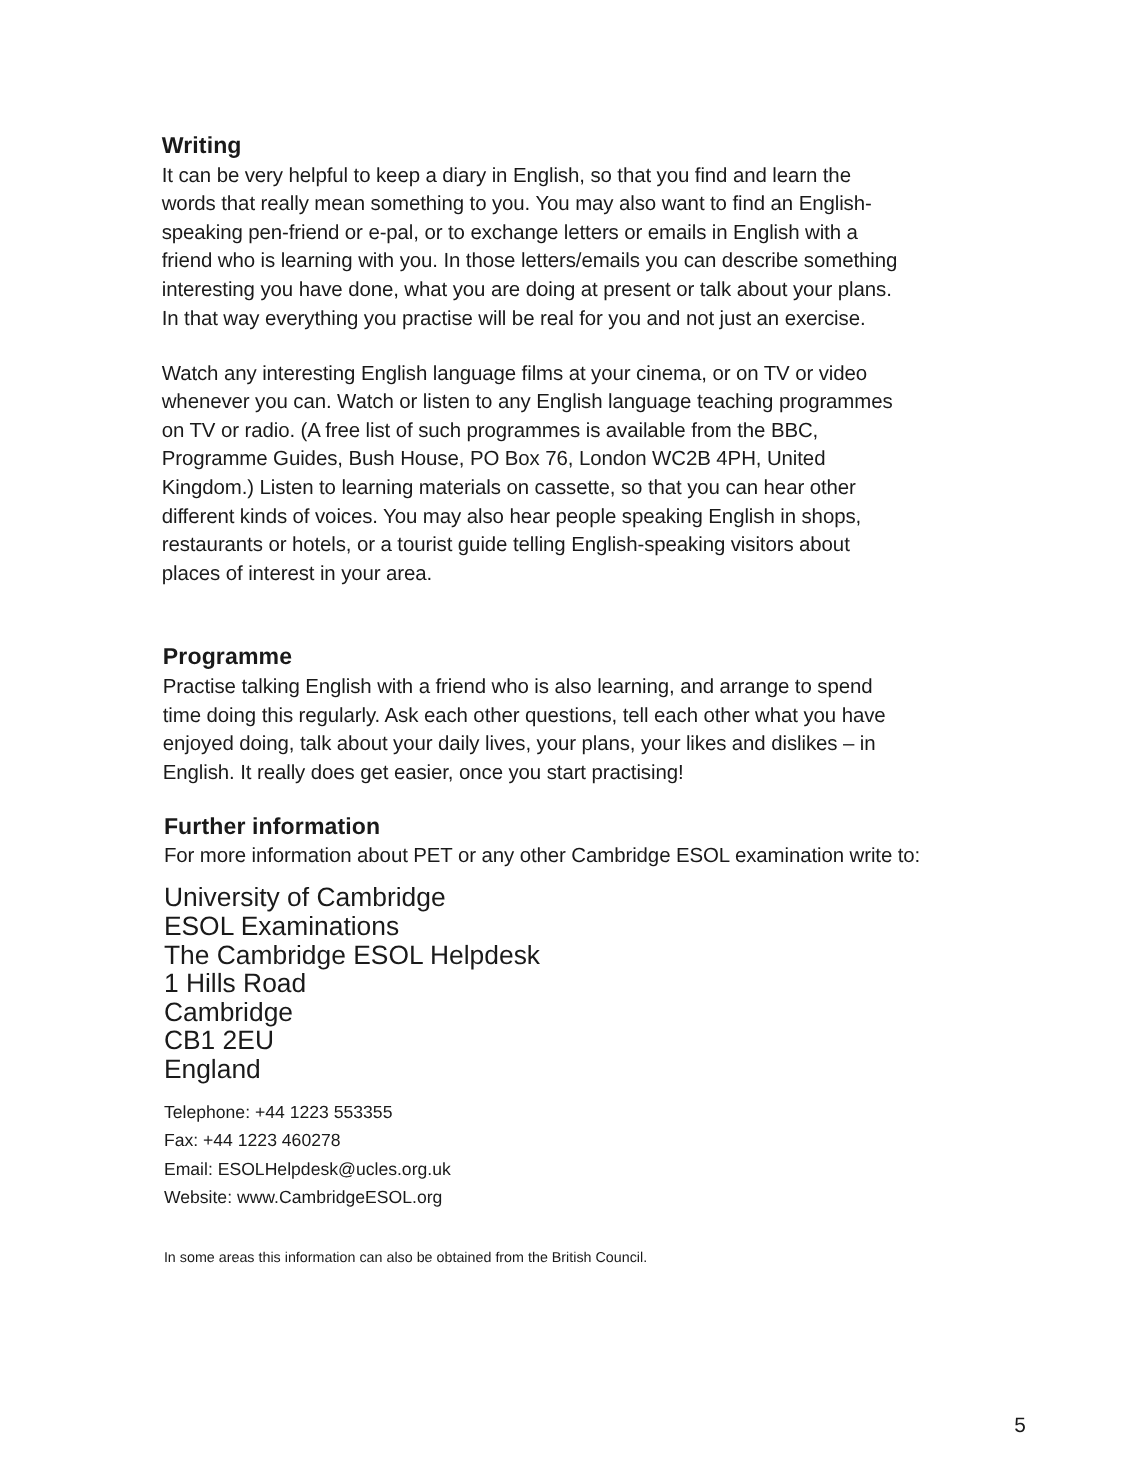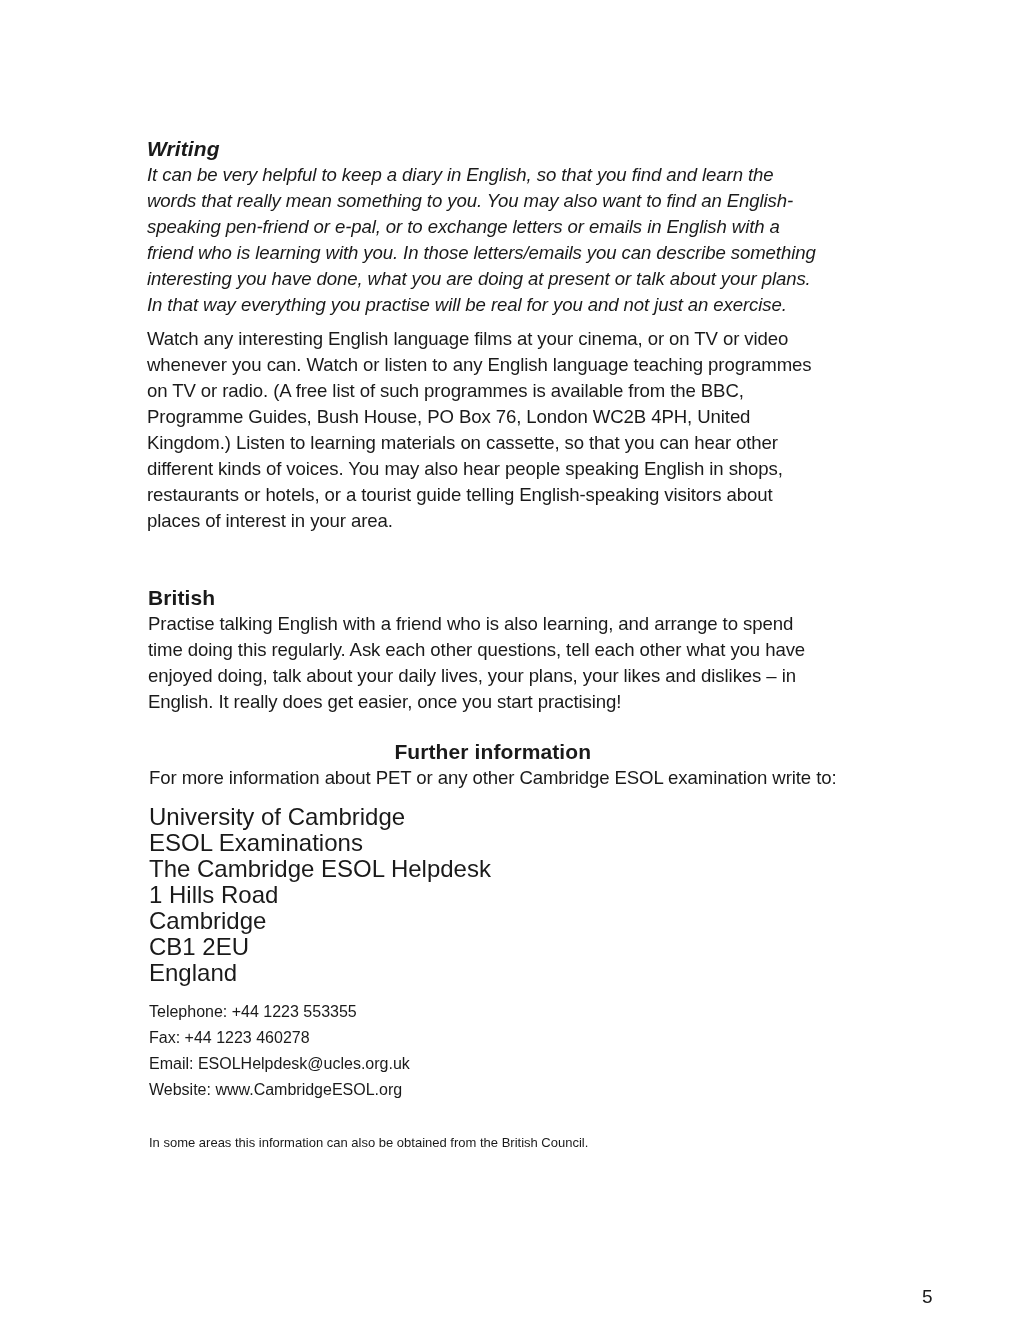--- a/index.html
+++ b/index.html
@@ -29,24 +29,24 @@
     margin: 0;
     letter-spacing: 0.1px;
   }
   .para {
     font-size: 18.6px;
     line-height: 26px;
     margin: 0;
     letter-spacing: -0.1px;
   }
   .line { display: block; white-space: nowrap; }
-  #sec-writing { position: absolute; top: 16px; left: 0; font-style: italic; }
+  #sec-writing { position: absolute; top: 0; left: 0; }
   #sec-listening { position: absolute; top: 206px; left: 0; }
   #sec-speaking { position: absolute; top: 465px; left: 1px; }
-  #sec-further { position: absolute; top: 619px; left: 2px; text-align: center; }
+  #sec-further { position: absolute; top: 619px; left: 2px; }
   .address {
     position: absolute;
     top: 684px; left: 2px;
     font-size: 24px;
     line-height: 26px;
   }
   .contacts {
     position: absolute;
     top: 879px; left: 2px;
     font-size: 16px;
@@ -91,21 +91,21 @@
       <span class="line">on TV or radio. (A free list of such programmes is available from the BBC,</span>
       <span class="line">Programme Guides, Bush House, PO Box 76, London WC2B 4PH, United</span>
       <span class="line">Kingdom.) Listen to learning materials on cassette, so that you can hear other</span>
       <span class="line">different kinds of voices. You may also hear people speaking English in shops,</span>
       <span class="line">restaurants or hotels, or a tourist guide telling English-speaking visitors about</span>
       <span class="line">places of interest in your area.</span>
     </p>
   </div>
 
   <div class="section" id="sec-speaking">
-    <h2 class="heading">British</h2>
+    <h2 class="heading">Programme</h2>
     <p class="para">
       <span class="line">Practise talking English with a friend who is also learning, and arrange to spend</span>
       <span class="line">time doing this regularly. Ask each other questions, tell each other what you have</span>
       <span class="line">enjoyed doing, talk about your daily lives, your plans, your likes and dislikes – in</span>
       <span class="line">English. It really does get easier, once you start practising!</span>
     </p>
   </div>
 
   <div class="section" id="sec-further">
     <h2 class="heading">Further information</h2>

